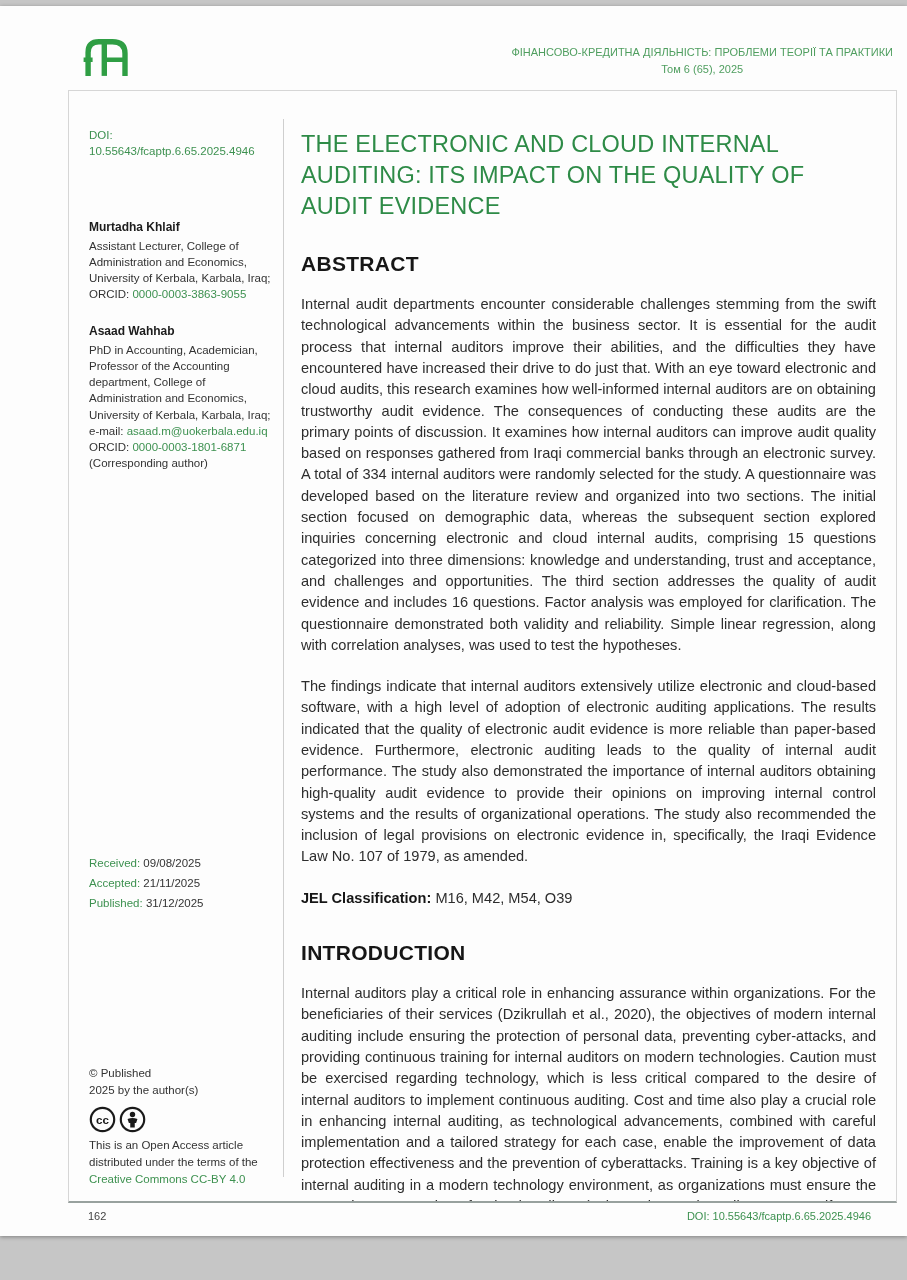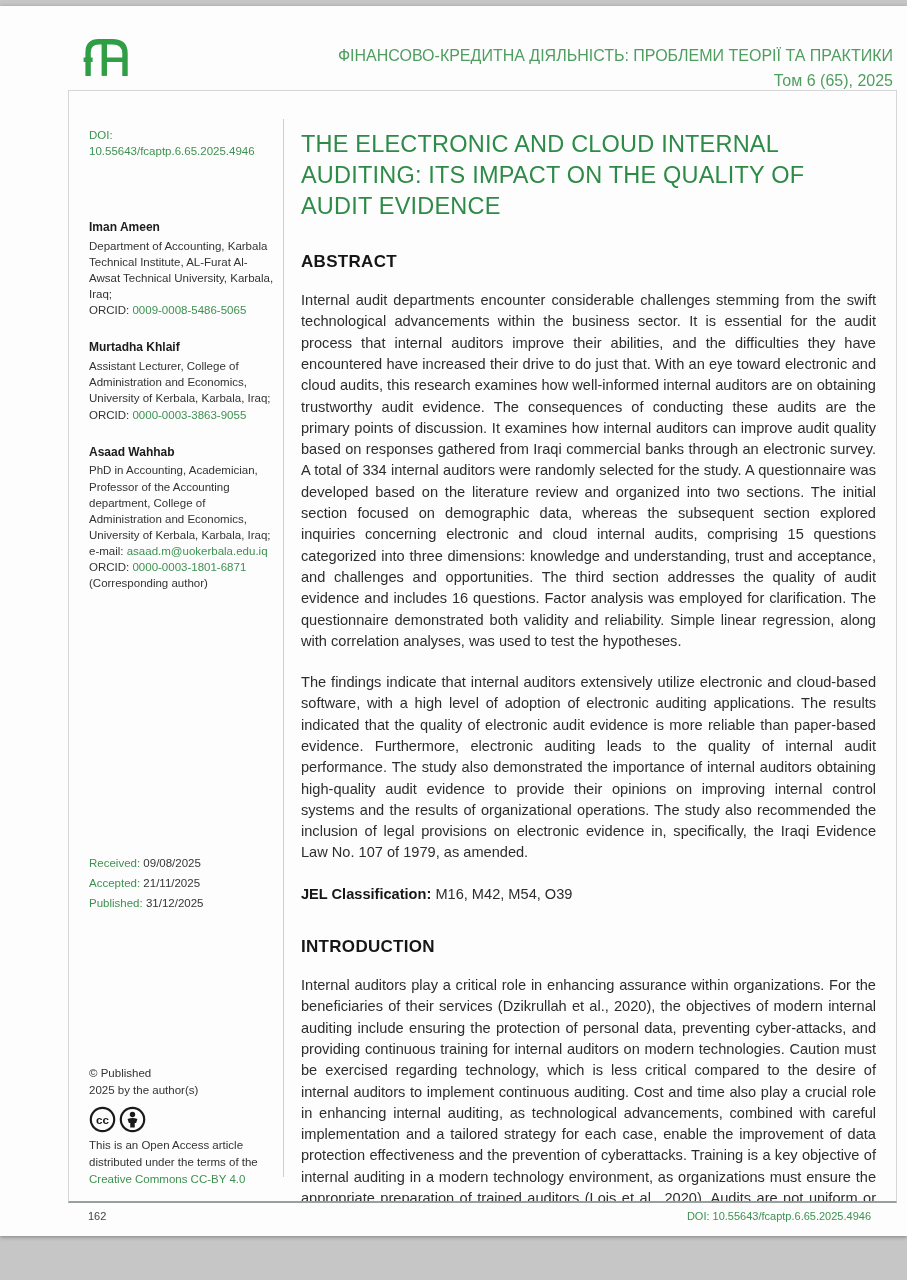--- a/index.html
+++ b/index.html
@@ -19,23 +19,23 @@
   }
   
   .header {
     display: flex;
     justify-content: space-between;
     align-items: flex-start;
     padding: 28px 14px 0 80px;
     height: 84px;
   }
   .journal-info {
-    text-align: right;
+    text-align: center;
     color: #4f9e5f;
-    font-size: 16px;
+    font-size: 11px;
     line-height: 1.55;
     padding-top: 10px;
   }
   
   .frame {
     margin-left: 68px;
     width: 829px;
     height: 1113px;
     border: 1px solid #d6d6d6;
     border-bottom: 2px solid #98a19e;
@@ -81,21 +81,21 @@
   
   .title {
     color: #2e8b47;
     font-size: 23.5px;
     line-height: 1.32;
     font-weight: 500;
     margin-bottom: 30px;
     letter-spacing: .2px;
   }
   .sec-heading {
-    font-size: 17px;
+    font-size: 21px;
     font-weight: bold;
     color: #161616;
     letter-spacing: .3px;
     margin-bottom: 18px;
   }
   .para {
     font-size: 14.6px;
     color: #2d2d2d;
     line-height: 1.46;
     text-align: justify;
@@ -136,28 +136,20 @@
   </div>
 
   <div class="frame">
 
     <div class="col-left">
       <div class="doi-line">
         <span class="green">DOI:</span>
         <span class="glink">10.55643/fcaptp.6.65.2025.4946</span>
       </div>
 
-      <div class="author">
-        <div class="author-name">Iman Ameen</div>
-        <div>Department of Accounting, Karbala Technical Institute, AL-Furat Al-Awsat Technical University, Karbala, Iraq;</div>
-        <div>
-          <span>ORCID:</span>
-          <span class="glink">0009-0008-5486-5065</span>
-        </div>
-      </div>
 
       <div class="author">
         <div class="author-name">Murtadha Khlaif</div>
         <div>Assistant Lecturer, College of Administration and Economics, University of Kerbala, Karbala, Iraq;</div>
         <div>
           <span>ORCID:</span>
           <span class="glink">0000-0003-3863-9055</span>
         </div>
       </div>
 

